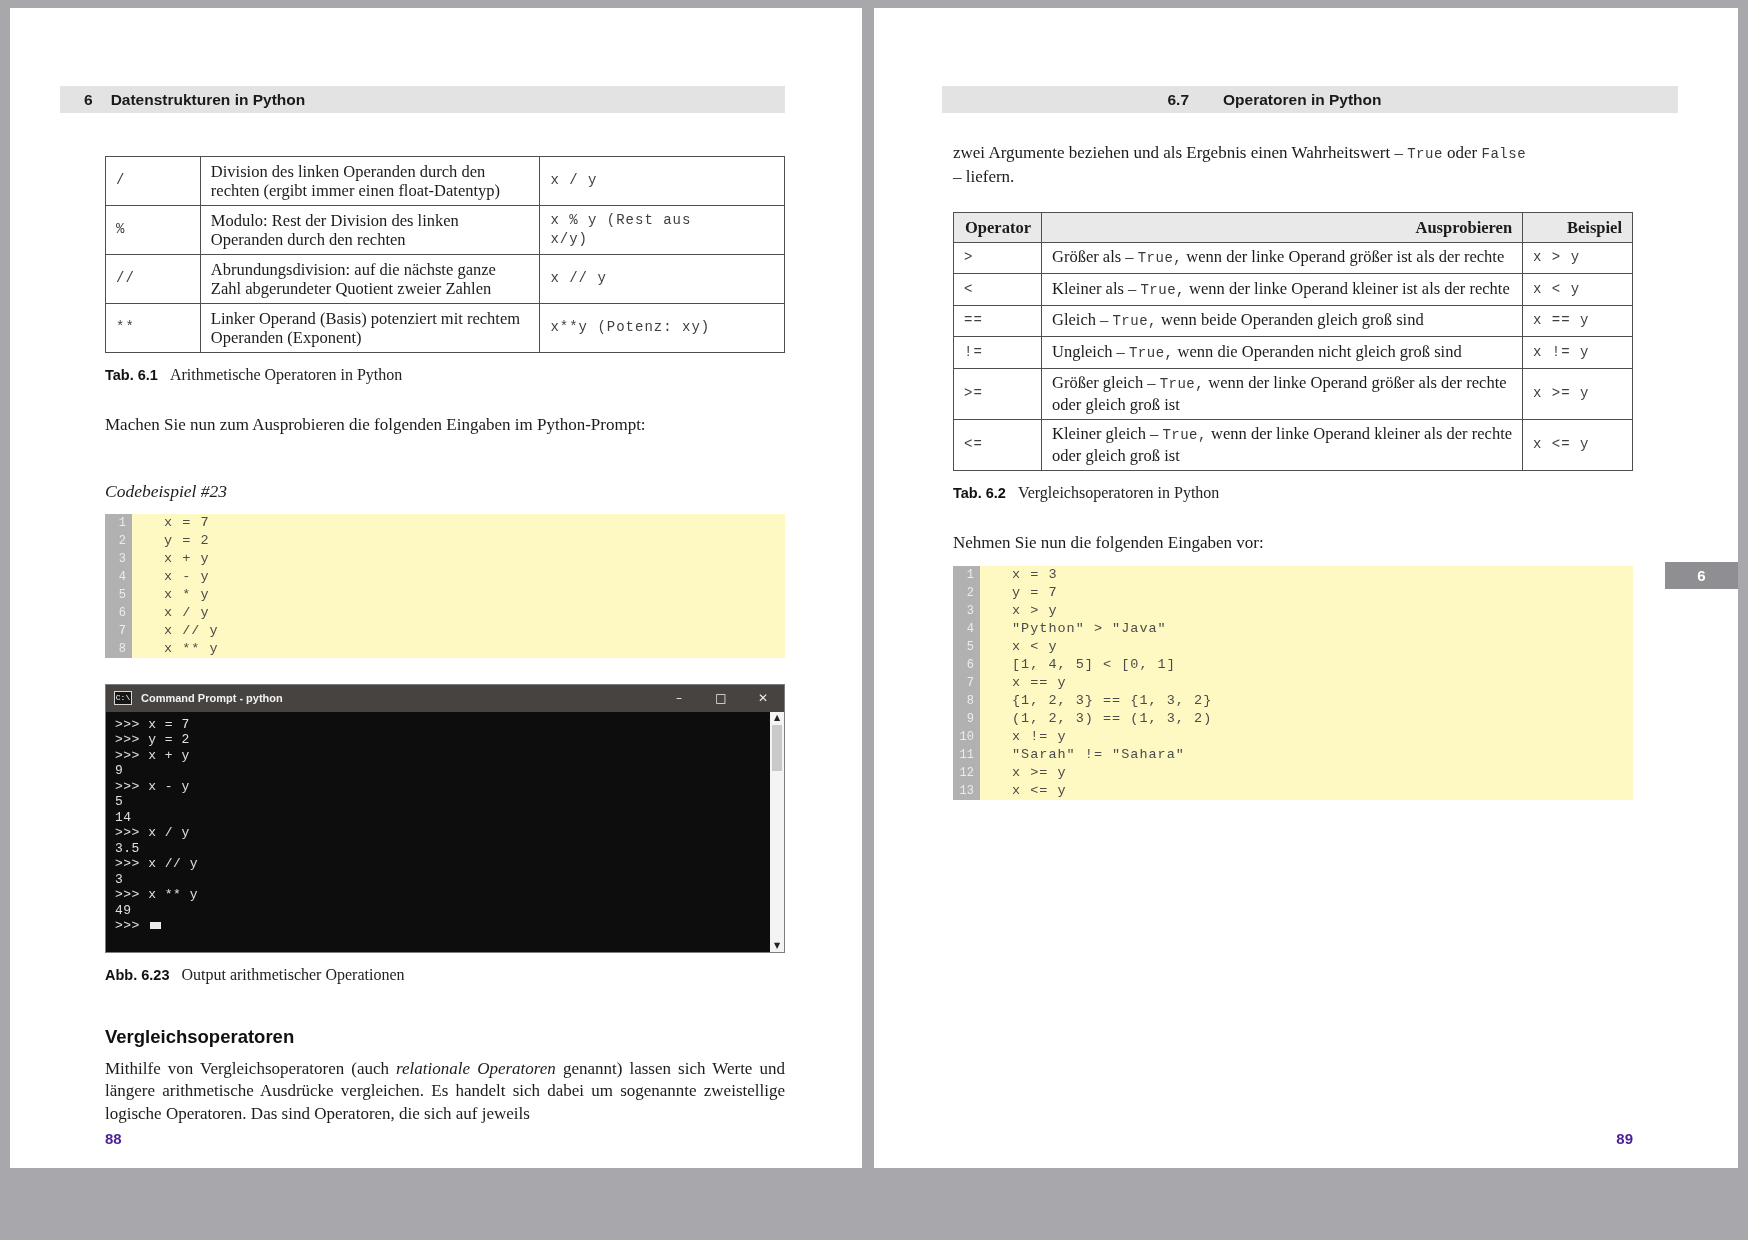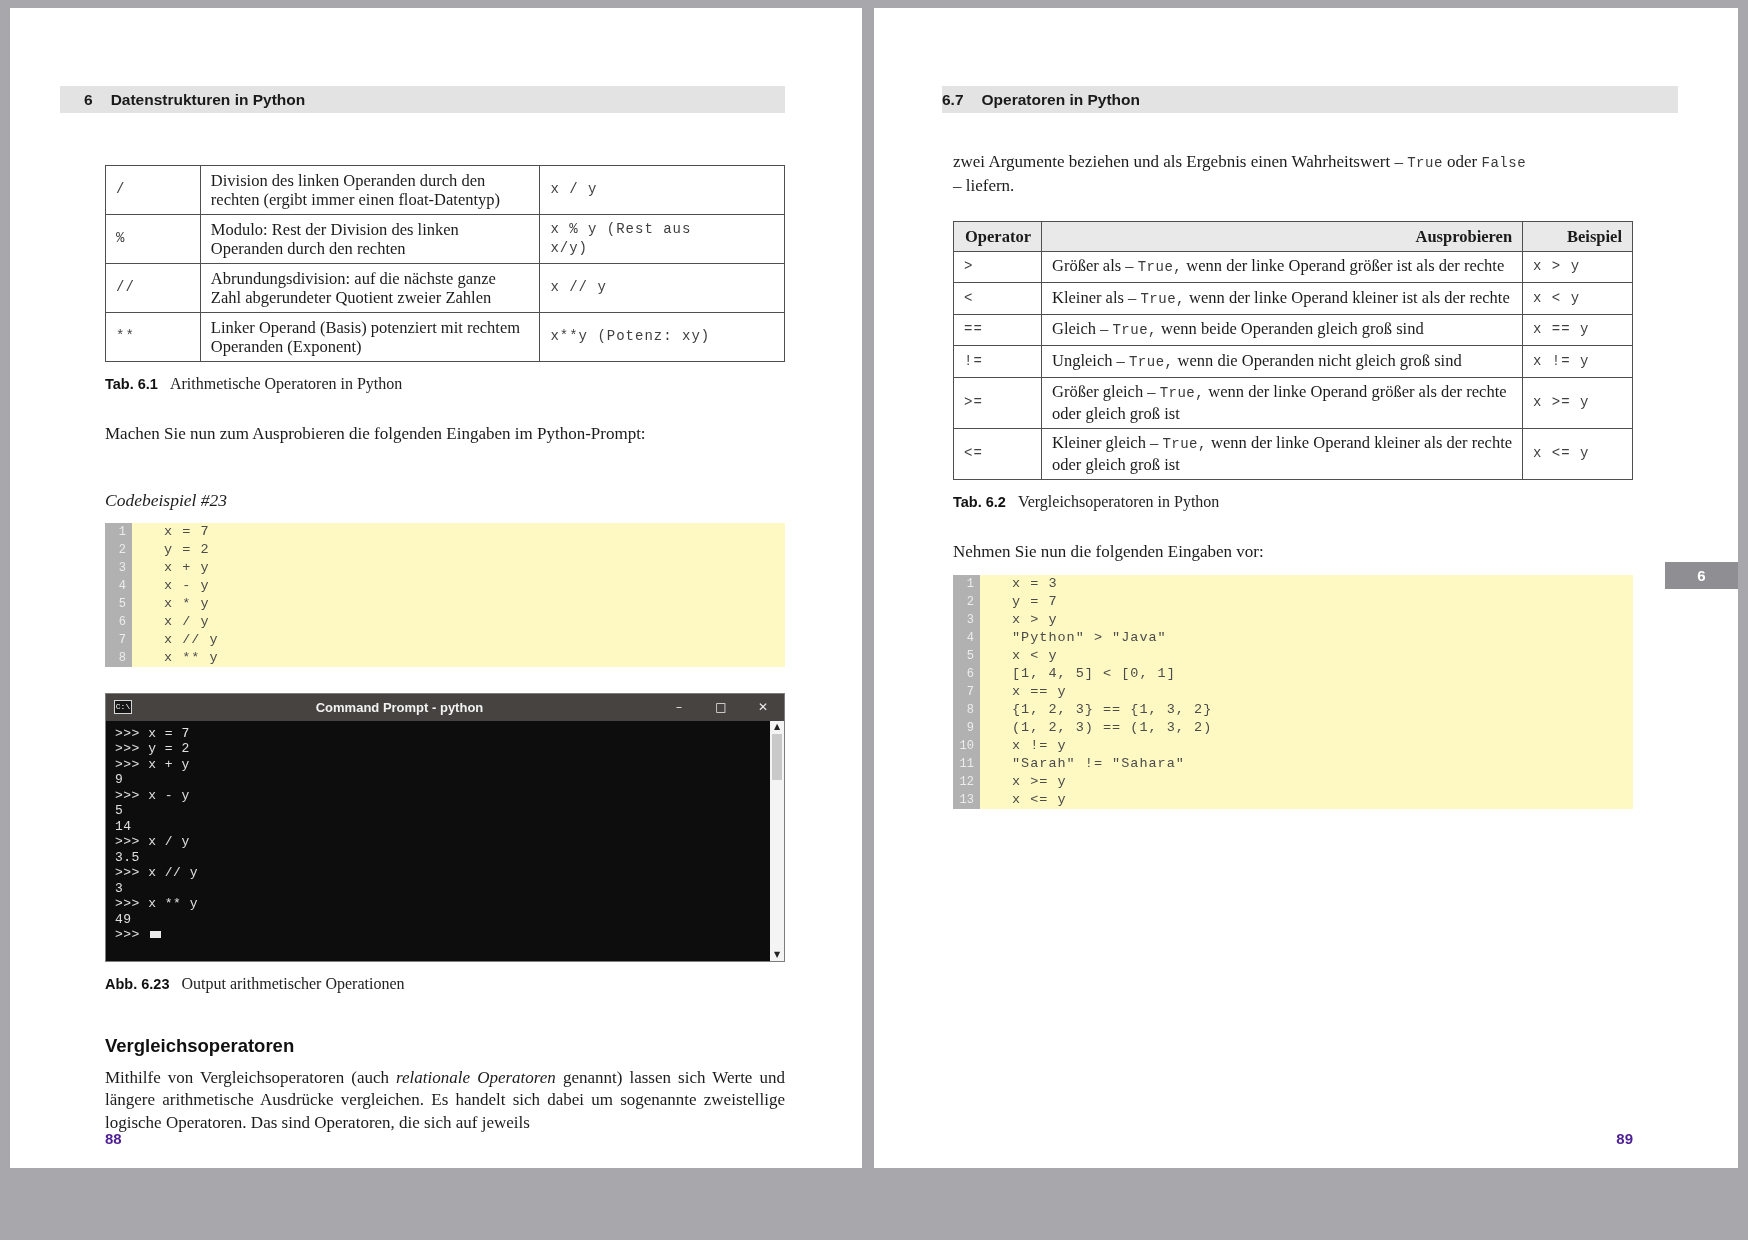--- a/index.html
+++ b/index.html
@@ -8,24 +8,24 @@
   .page { position:absolute; top:8px; height:1160px; background:#ffffff; }
   .page-left  { left:10px;  width:852px; }
   .page-right { left:874px; width:864px; }
 
   
   .header-bar { position:absolute; top:78px; height:27px; background:#e3e3e3;
                 display:flex; align-items:center;
                 font-family:"Liberation Sans", sans-serif; font-weight:bold;
                 font-size:15.5px; color:#1a1a1a; }
   .page-left  .header-bar { left:50px; width:725px; padding-left:24px; }
-  .page-right .header-bar { left:68px; width:736px; justify-content:flex-start; padding-right:71px; }
+  .page-right .header-bar { left:68px; width:736px; justify-content:center; padding-right:71px;gap:16px; }
   .header-num { margin-right:18px; }
 
-  .content { position:absolute; top:12px; }
+  .content { position:absolute; top:3px; }
   .page-left  .content { left:95px; width:680px; }
   .page-right .content { left:79px; width:680px; }
 
   
   table.optable { border-collapse:collapse; width:100%; font-size:16.5px; color:#1b1b1b; }
   table.optable td, table.optable th { border:1px solid #4f4f4f; padding:4.5px 10px; line-height:19.5px; }
   table.optable th { background:#e9e9e9; text-align:right; font-size:16.5px; }
   td.op-cell { font-family:"Liberation Mono", monospace; font-size:14px; color:#3f3f3f;
                vertical-align:middle; letter-spacing:1px; }
   td.desc-cell { vertical-align:top; hyphens:auto; -webkit-hyphens:auto; }
@@ -58,21 +58,21 @@
                     line-height:18px; padding-left:32px; white-space:pre; letter-spacing:1px; }
 
   
   .cmd-window { margin-top:26px; width:100%; border:1px solid #7d7d7d; }
   .cmd-titlebar { height:27px; background:#464341; display:flex; align-items:center;
                   padding-left:8px; }
   .cmd-icon { width:18px; height:14px; background:#161616; border:1px solid #d6d6d6;
               color:#fff; font-family:"Liberation Mono", monospace; font-size:8px;
               line-height:12px; text-align:center; flex:none; }
   .cmd-title { color:#f2f2f2; font-family:"Liberation Sans", sans-serif;
-               font-size:13px; font-weight:bold; margin-left:9px; flex:1;text-align:center; }
+               font-size:11px; font-weight:bold; margin-left:9px; flex:1; }
   .cmd-controls { display:flex; align-items:center; }
   .cmd-btn { width:42px; text-align:center; color:#ededed;
              font-family:"DejaVu Sans", sans-serif; font-size:12px; }
   .cmd-body { position:relative; height:240px; background:#0d0d0d; padding:5px 20px 0 9px; }
   .term-line { color:#e0e0e0; font-family:"Liberation Mono", monospace;
                font-size:13px; line-height:15.5px; white-space:pre; letter-spacing:0.5px; }
   .cursor { display:inline-block; width:11px; height:7px; background:#ececec;
             margin-left:10px; }
   .scrollbar { position:absolute; top:0; right:0; width:14px; height:100%;
                background:#f4f4f4; display:flex; flex-direction:column;

